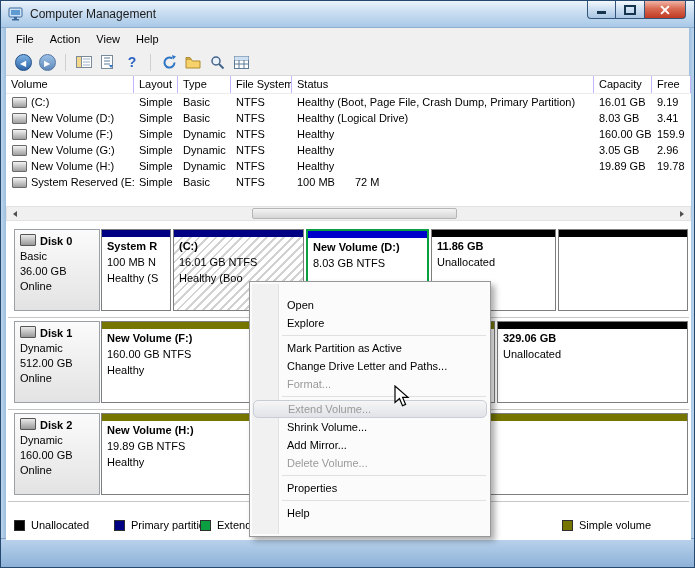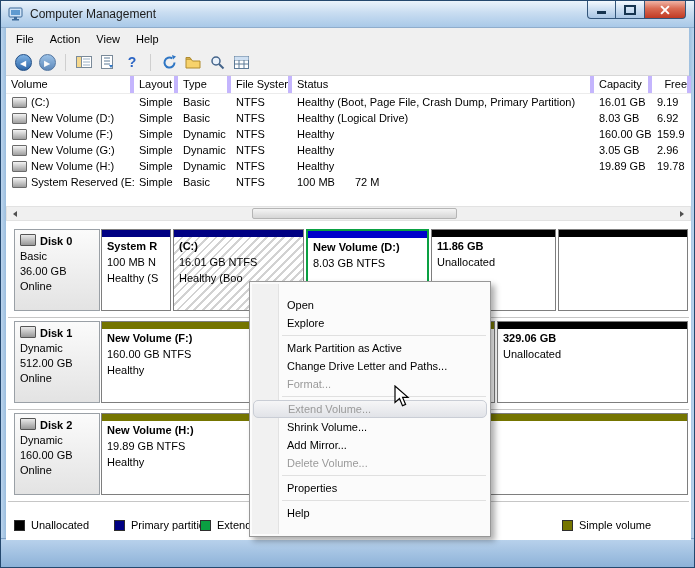--- a/index.html
+++ b/index.html
@@ -35,25 +35,25 @@
   .tb-btn{width:22px;height:22px;display:flex;align-items:center;justify-content:center;}
   .nav-circ{width:17px;height:17px;border-radius:50%;color:#fff;font-size:8px;line-height:17px;text-align:center;
     background:linear-gradient(#7fb2e4,#2d66a8);border:1px solid #1f4d85;box-sizing:border-box;}
   .i-back .nav-circ::before{content:"\25C0";}
   .i-fwd .nav-circ{opacity:.75;}
   .i-fwd .nav-circ::before{content:"\25B6";}
   .i-help span{color:#2a64c4;font-weight:bold;font-size:14px;}
   
   .listpane{position:absolute;left:0;top:48px;width:685px;height:130px;background:#fff;}
   .lheader{display:flex;height:17px;border-bottom:1px solid #ececec;}
-  .hc{border-right:4px solid #c4b5fd;padding:2px 0 0 5px;box-sizing:border-box;overflow:hidden;white-space:nowrap;}
+  .hc{border-right:1px solid #c4b5fd;padding:2px 0 0 5px;box-sizing:border-box;overflow:hidden;white-space:nowrap;}
   .lrow{display:flex;height:16px;align-items:center;}
   .cell{padding-left:5px;box-sizing:border-box;overflow:hidden;white-space:nowrap;display:flex;align-items:center;}
   .c-vol{width:128px;}.c-layout{width:44px;}.c-type{width:53px;}.c-fs{width:61px;}
-  .c-status{width:302px;}.c-cap{width:58px;}.c-free{flex:1;text-align:right;}
+  .c-status{width:302px;}.c-cap{width:58px;}.c-free{flex:1;}
   .drive-icon{display:inline-block;width:13px;height:9px;margin:0 4px 0 1px;flex:none;
     background:linear-gradient(#f4f4f4,#9e9e9e);border:1px solid #6a6a6a;border-radius:1px;}
   
   .hscroll{position:absolute;left:0;top:178px;width:685px;height:15px;background:#f0f0f0;
     border:1px solid #e2e2e2;box-sizing:border-box;}
   .sb-btn{position:absolute;top:0;width:16px;height:13px;display:flex;align-items:center;justify-content:center;}
   .sb-btn.left{left:0;}.sb-btn.right{right:0;}
   .tri-l{width:0;height:0;border-right:4px solid #505050;border-top:3px solid transparent;border-bottom:3px solid transparent;}
   .tri-r{width:0;height:0;border-left:4px solid #505050;border-top:3px solid transparent;border-bottom:3px solid transparent;}
   .sb-thumb{position:absolute;left:245px;top:1px;width:205px;height:11px;border-radius:2px;
@@ -211,21 +211,21 @@
       <div class="lrow">
         <div class="cell c-vol">
             <span class="drive-icon"></span>
             <span>New Volume (D:)</span>
           </div>
         <div class="cell c-layout">Simple</div>
         <div class="cell c-type">Basic</div>
         <div class="cell c-fs">NTFS</div>
         <div class="cell c-status">Healthy (Logical Drive)</div>
         <div class="cell c-cap">8.03 GB</div>
-        <div class="cell c-free">6.92</div>
+        <div class="cell c-free">3.41</div>
       </div>
       <div class="lrow">
         <div class="cell c-vol">
             <span class="drive-icon"></span>
             <span>New Volume (F:)</span>
           </div>
         <div class="cell c-layout">Simple</div>
         <div class="cell c-type">Dynamic</div>
         <div class="cell c-fs">NTFS</div>
         <div class="cell c-status">Healthy</div>

